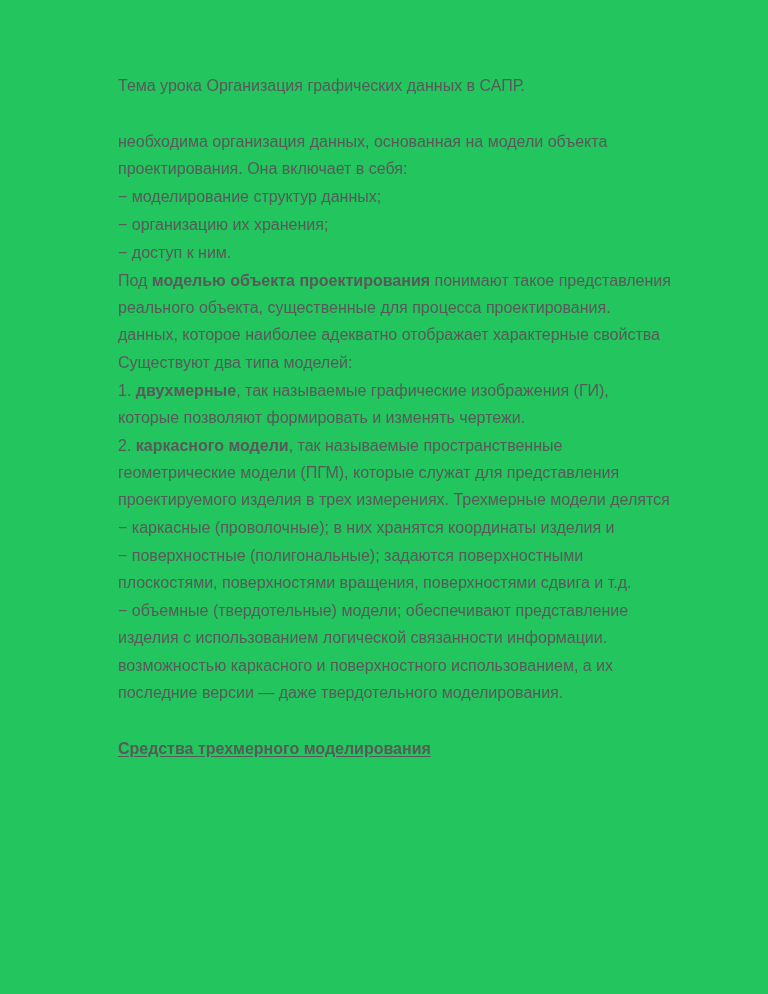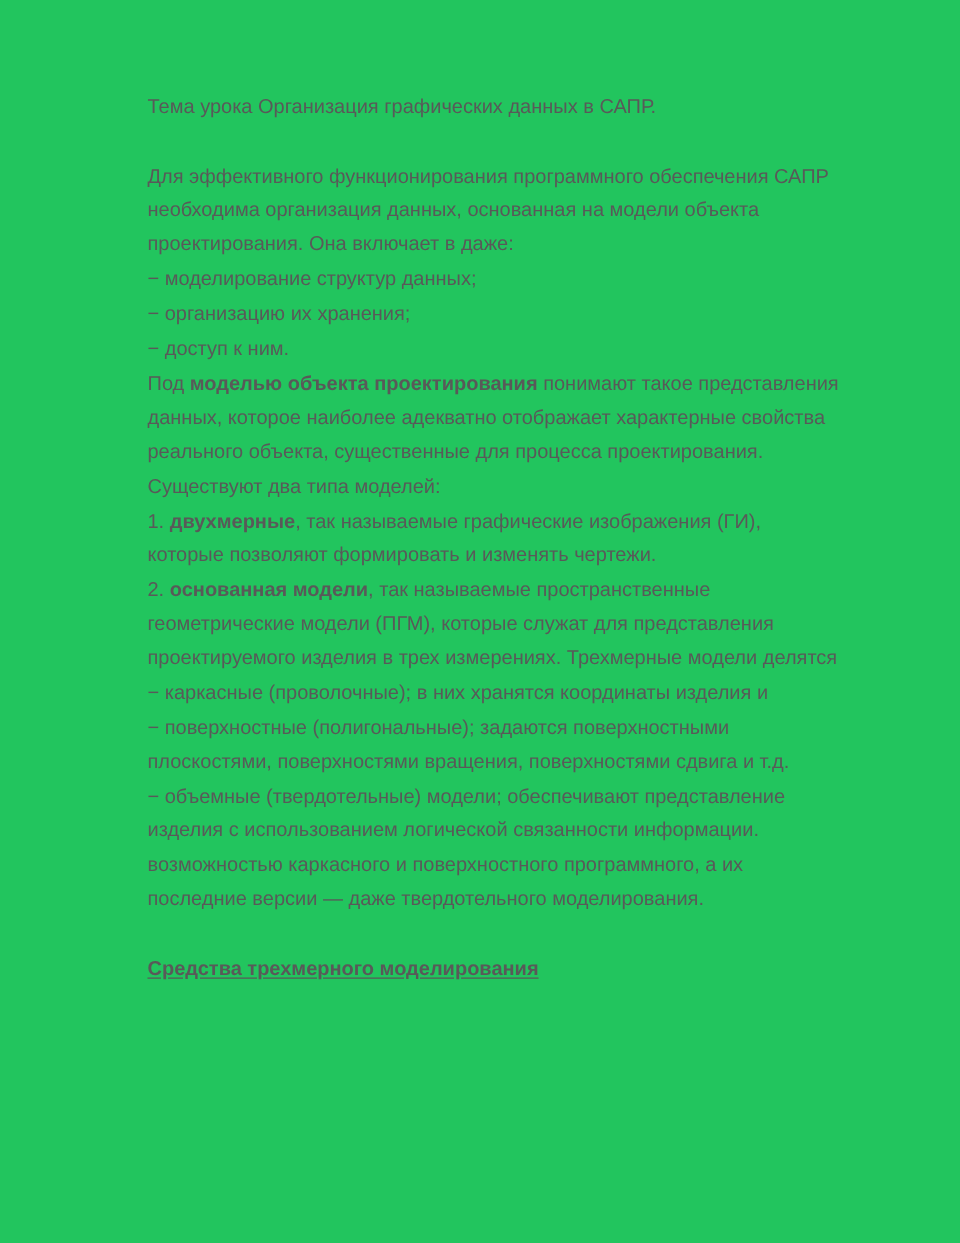--- a/index.html
+++ b/index.html
@@ -35,74 +35,73 @@
 
 <div class="page">
 
   <div class="para">
     <div class="line">Тема урока Организация графических данных в САПР.</div>
   </div>
 
   <div class="spacer"></div>
 
   <div class="para">
-    <div class="line">Для эффективного функционирования программного обеспечения САПР</div>
     <div class="line">необходима организация данных, основанная на модели объекта</div>
-    <div class="line">проектирования. Она включает в даже:</div>
+    <div class="line">проектирования. Она включает в себя:</div>
   </div>
 
   <div class="para">
     <div class="line">− моделирование структур данных;</div>
   </div>
 
   <div class="para">
     <div class="line">− организацию их хранения;</div>
   </div>
 
   <div class="para">
     <div class="line">− доступ к ним.</div>
   </div>
 
   <div class="para">
     <div class="line"><span>Под </span><span class="b">моделью объекта проектирования</span><span> понимают такое представления</span></div>
+    <div class="line">реального объекта, существенные для процесса проектирования.</div>
     <div class="line">данных, которое наиболее адекватно отображает характерные свойства</div>
-    <div class="line">реального объекта, существенные для процесса проектирования.</div>
   </div>
 
   <div class="para">
     <div class="line">Существуют два типа моделей:</div>
   </div>
 
   <div class="para">
     <div class="line"><span>1. </span><span class="b">двухмерные</span><span>, так называемые графические изображения (ГИ),</span></div>
     <div class="line">которые позволяют формировать и изменять чертежи.</div>
   </div>
 
   <div class="para">
-    <div class="line"><span>2. </span><span class="b">основанная модели</span><span>, так называемые пространственные</span></div>
+    <div class="line"><span>2. </span><span class="b">каркасного модели</span><span>, так называемые пространственные</span></div>
     <div class="line">геометрические модели (ПГМ), которые служат для представления</div>
     <div class="line">проектируемого изделия в трех измерениях. Трехмерные модели делятся</div>
   </div>
 
   <div class="para">
     <div class="line">− каркасные (проволочные); в них хранятся координаты изделия и</div>
   </div>
 
   <div class="para">
     <div class="line">− поверхностные (полигональные); задаются поверхностными</div>
     <div class="line">плоскостями, поверхностями вращения, поверхностями сдвига и т.д.</div>
   </div>
 
   <div class="para">
     <div class="line">− объемные (твердотельные) модели; обеспечивают представление</div>
     <div class="line">изделия с использованием логической связанности информации.</div>
   </div>
 
   <div class="para">
-    <div class="line">возможностью каркасного и поверхностного программного, а их</div>
+    <div class="line">возможностью каркасного и поверхностного использованием, а их</div>
     <div class="line">последние версии — даже твердотельного моделирования.</div>
   </div>
 
   <div class="spacer"></div>
 
   <div class="para">
     <div class="line"><span class="heading-text">Средства трехмерного моделирования</span></div>
   </div>
 
 </div>

